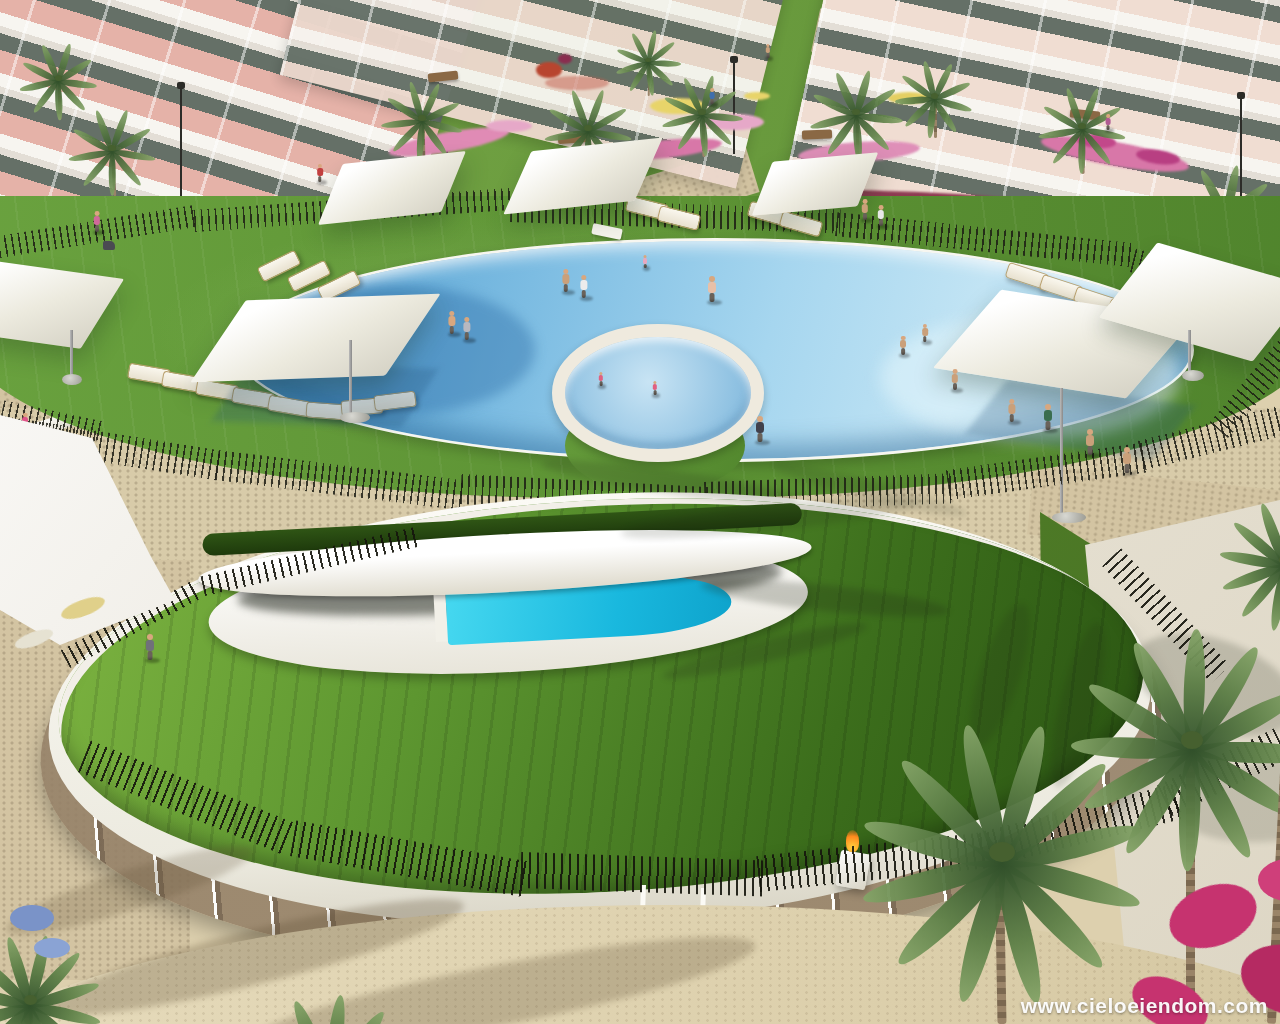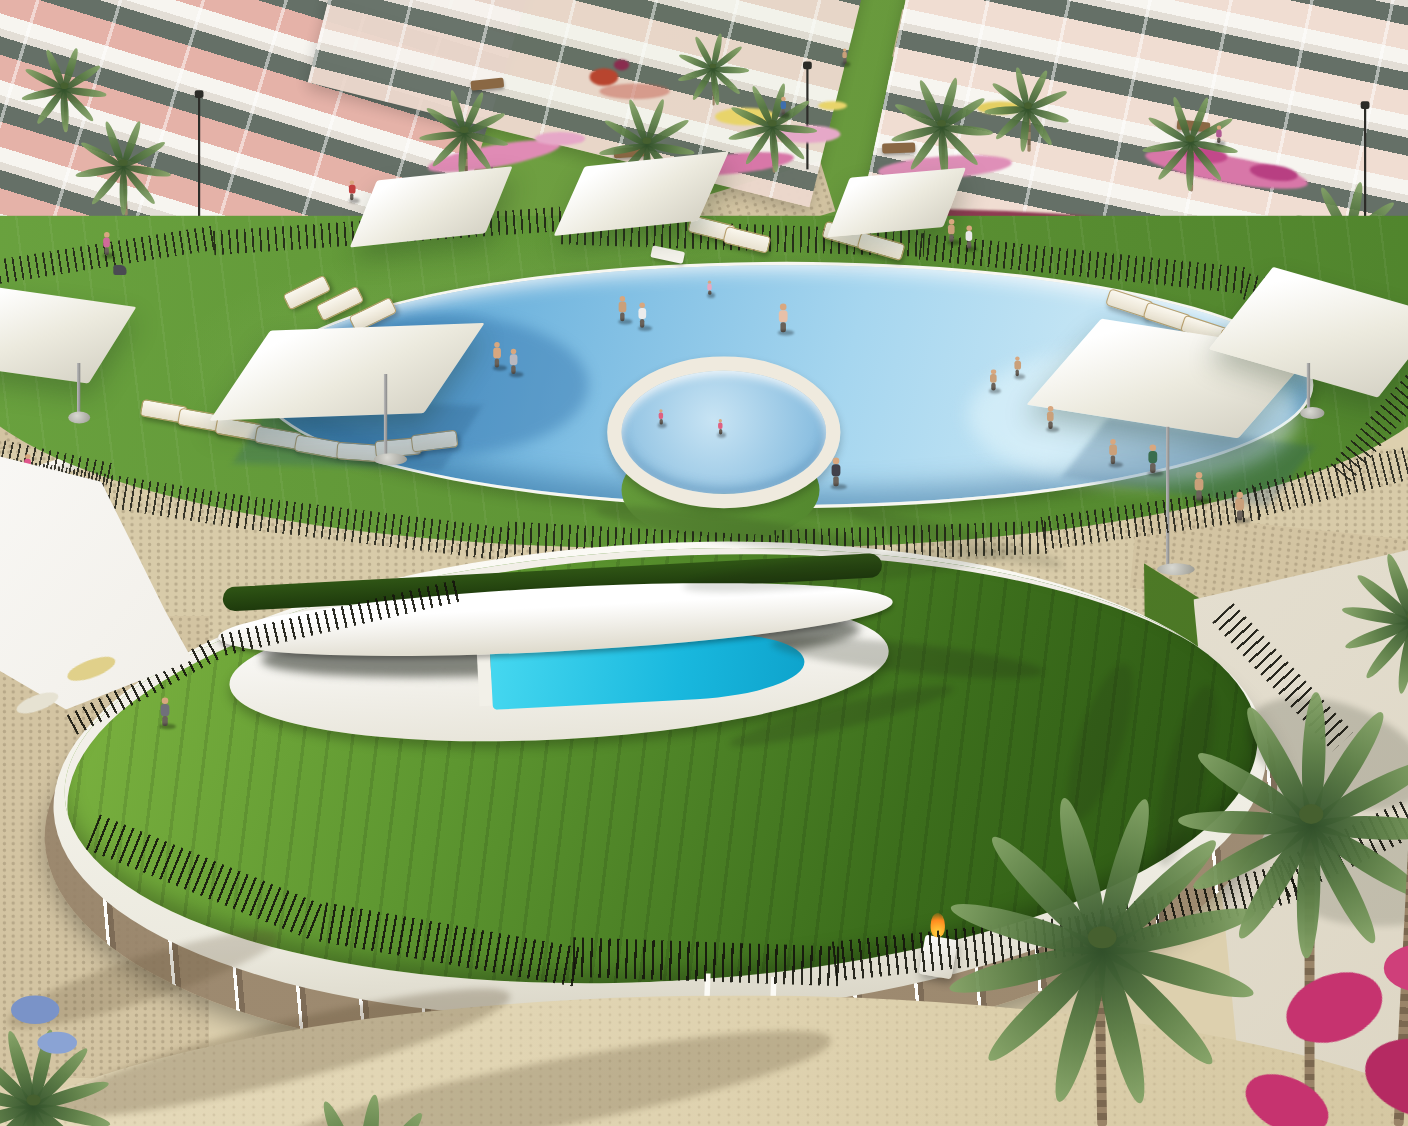--- a/index.html
+++ b/index.html
@@ -184,20 +184,21 @@
   </div>
   <div class="abs fire-cube"></div>
   <div class="abs flame"></div>
   <div class="abs door-post" style="left:640px;top:885px;height:58px;transform:rotate(2deg);"></div>
   <div class="abs door-post" style="left:700px;top:888px;height:58px;transform:rotate(2deg);"></div>
 
   <div class="abs sand-fg"></div>
   <div class="abs wall-left"></div>
   <div class="abs stroller"></div>
 
+  <div class="abs watermark">www.cieloeiendom.com</div>
 <div class="abs fence top" style="left: 0px; top: 236px; width: 200px; height: 22px; transform: rotate(-9deg);"></div>
     <div class="abs fence top" style="left: 195px; top: 210px; width: 320px; height: 22px; transform: rotate(-4deg);"></div>
     <div class="abs fence top" style="left: 510px; top: 198px; width: 330px; height: 24px; transform: rotate(2deg);"></div>
     <div class="abs fence top" style="left: 835px; top: 212px; width: 300px; height: 24px; transform: rotate(6deg);"></div>
     <div class="abs fence top" style="left: 1130px; top: 248px; width: 160px; height: 24px; transform: rotate(14deg);"></div>
     <div class="abs fence " style="left: 0px; top: 416px; width: 220px; height: 30px; transform: rotate(9deg);"></div>
     <div class="abs fence " style="left: 215px; top: 450px; width: 250px; height: 30px; transform: rotate(7deg);"></div>
     <div class="abs fence " style="left: 460px; top: 474px; width: 250px; height: 30px; transform: rotate(3deg);"></div>
     <div class="abs fence " style="left: 705px; top: 482px; width: 250px; height: 30px; transform: rotate(-2deg);"></div>
     <div class="abs fence " style="left: 950px; top: 470px; width: 200px; height: 30px; transform: rotate(-8deg);"></div>

